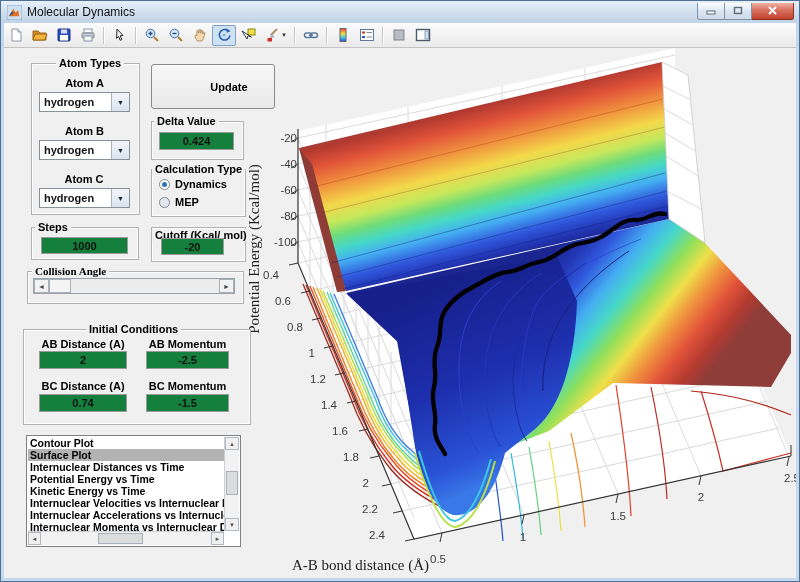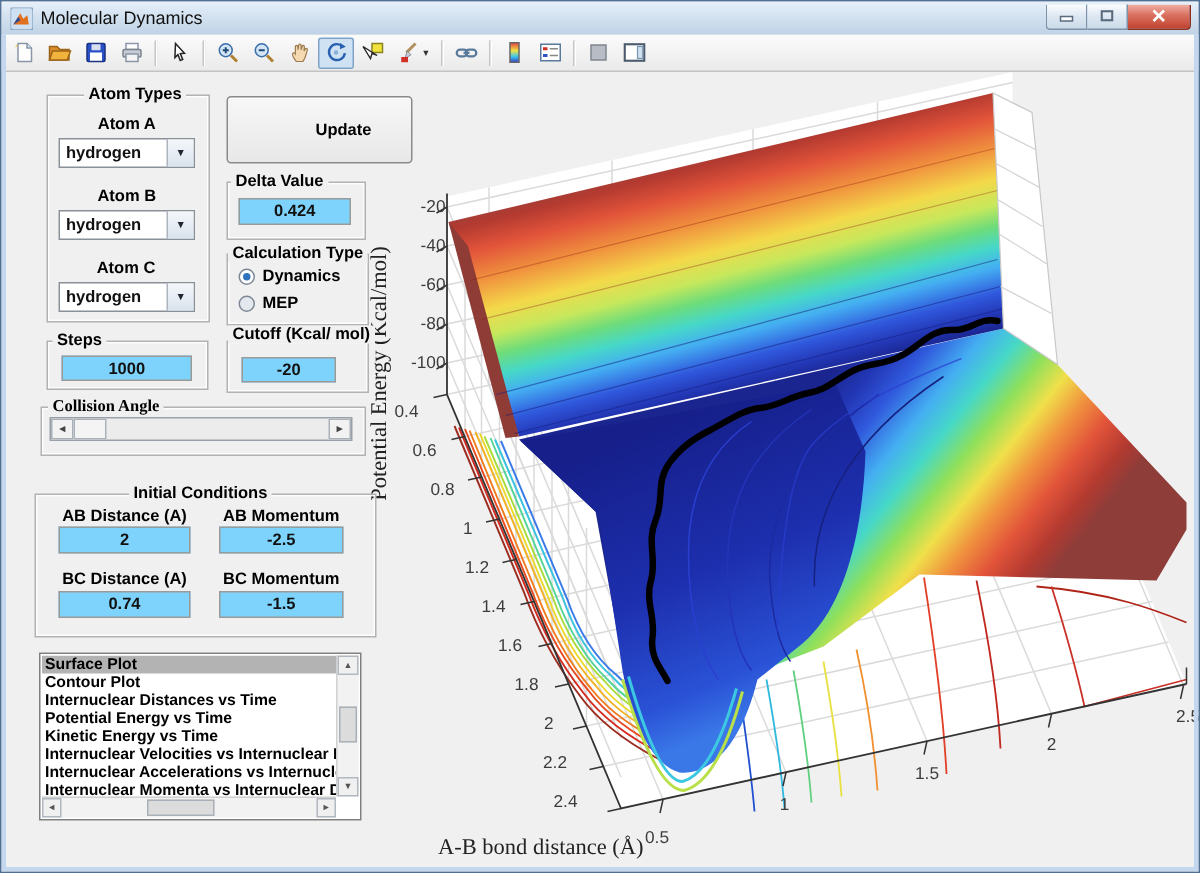--- a/index.html
+++ b/index.html
@@ -23,21 +23,21 @@
   
   .frame{position:absolute;background:#c3d7ee;z-index:30;}
   .frame.l{left:0;top:22px;bottom:0;width:3px;}
   .frame.r{right:0;top:22px;bottom:0;width:3px;}
   .frame.b{left:0;right:0;bottom:0;height:3px;}
   
   .grp{position:absolute;border:1px solid #b2b2b2;box-shadow:inset 1px 1px 0 rgba(255,255,255,.85), inset -1px -1px 0 rgba(255,255,255,.85);z-index:10;}
   .grp-lbl{position:absolute;top:-7px;background:#f0f0f0;padding:0 3px;font-size:11px;font-weight:bold;color:#000;white-space:nowrap;z-index:11;}
   .lbl{position:absolute;font-size:11px;font-weight:bold;color:#000;white-space:nowrap;z-index:11;}
   .ctr{text-align:center;}
-  .fld{position:absolute;background:#7dd3fc;border:1px solid #9a9a9a;font-family:"Liberation Sans",sans-serif;font-size:11px;font-weight:bold;color:#111;text-align:center;padding:0;margin:0;box-sizing:border-box;z-index:11;}
+  .fld{position:absolute;background:#15803d;border:1px solid #9a9a9a;font-family:"Liberation Sans",sans-serif;font-size:11px;font-weight:bold;color:#111;text-align:center;padding:0;margin:0;box-sizing:border-box;z-index:11;}
   .combo{position:absolute;background:#fff;border:1px solid #8a9097;height:20px;display:flex;align-items:center;box-sizing:border-box;z-index:11;gap:12px;}
   .combo .ctext{flex:1;font-size:11px;font-weight:bold;color:#111;padding-left:4px;overflow:hidden;white-space:nowrap;}
   .combo .cbtn{width:17px;align-self:stretch;border-left:1px solid #aeb4bb;background:linear-gradient(#f4f7fa,#d9e3ee);display:flex;align-items:center;justify-content:center;font-size:7px;color:#20262e;}
   .pushbtn{position:absolute;border:1px solid #8a8a8a;border-radius:3px;background:linear-gradient(#f7f7f7,#e8e8e8);font-size:11px;font-weight:bold;color:#000;display:flex;align-items:center;justify-content:center;box-shadow:0 1px 0 rgba(255,255,255,.8) inset;z-index:11;}
   .radio-row{position:absolute;display:flex;align-items:center;z-index:11;}
   .radio{width:11px;height:11px;border-radius:50%;border:1px solid #7f8996;background:#fff;box-sizing:border-box;}
   .radio.sel::after{content:'';display:block;width:5px;height:5px;margin:2px;border-radius:50%;background:#2f72bd;}
   .radio.off{background:#e3e8ee;}
   .radio-row .rlbl{font-size:11px;font-weight:bold;margin-left:5px;}
   
@@ -430,21 +430,21 @@
   <div class="radio-row" style="left:158px;top:195px;">
     <span class="radio off"></span>
     <span class="rlbl">MEP</span>
   </div>
 
   <div class="grp" style="left:30px;top:226px;width:106px;height:31px;"></div>
   <div class="grp-lbl" style="left:34px;top:220px;">Steps</div>
   <input class="fld" style="left: 40px; top: 236px; width: 87px; height: 17px;" value="1000">
 
   <div class="grp" style="left:150px;top:226px;width:93px;height:33px;"></div>
-  <div class="grp-lbl" style="left:151px;top:216px;">Cutoff (Kcal/ mol)</div>
+  <div class="grp-lbl" style="left:151px;top:228px;">Cutoff (Kcal/ mol)</div>
   <input class="fld" style="left: 160px; top: 237px; width: 63px; height: 17px;" value="-20">
 
   <div class="grp" style="left:26px;top:270px;width:215px;height:31px;"></div>
   <div class="grp-lbl" style="left:31px;top:264px;font-family:Liberation Serif, serif;">Collision Angle</div>
   <div class="slider" style="left:32px;top:277px;width:202px;">
     <div class="sbtn">◄</div>
     <div class="sthumb"></div>
     <div class="strack"></div>
     <div class="sbtn">►</div>
   </div>
@@ -455,22 +455,22 @@
   <input class="fld" style="left: 38px; top: 350px; width: 88px; height: 18px;" value="2">
   <div class="lbl ctr" style="left:145px;top:337px;width:83px;">AB Momentum</div>
   <input class="fld" style="left: 145px; top: 350px; width: 83px; height: 18px;" value="-2.5">
   <div class="lbl ctr" style="left:38px;top:379px;width:88px;">BC Distance (A)</div>
   <input class="fld" style="left: 38px; top: 393px; width: 88px; height: 18px;" value="0.74">
   <div class="lbl ctr" style="left:145px;top:379px;width:83px;">BC Momentum</div>
   <input class="fld" style="left: 145px; top: 393px; width: 83px; height: 18px;" value="-1.5">
 
   <div class="listbox" style="left:25px;top:434px;width:215px;height:112px;">
     <div class="lb-items">
+        <div class="lb-item">Contour Plot</div>
         <div class="lb-item sel">Surface Plot</div>
-        <div class="lb-item">Contour Plot</div>
         <div class="lb-item">Internuclear Distances vs Time</div>
         <div class="lb-item">Potential Energy vs Time</div>
         <div class="lb-item">Kinetic Energy vs Time</div>
         <div class="lb-item">Internuclear Velocities vs Internuclear Distance</div>
         <div class="lb-item">Internuclear Accelerations vs Internuclear Distance</div>
         <div class="lb-item">Internuclear Momenta vs Internuclear Distance</div>
       </div>
     <div class="vscroll">
       <div class="sb-btn" style="left:0;top:0;right:0;height:13px;">▲</div>
       <div class="sb-thumb" style="left:1px;right:1px;top:34px;height:24px;"></div>

